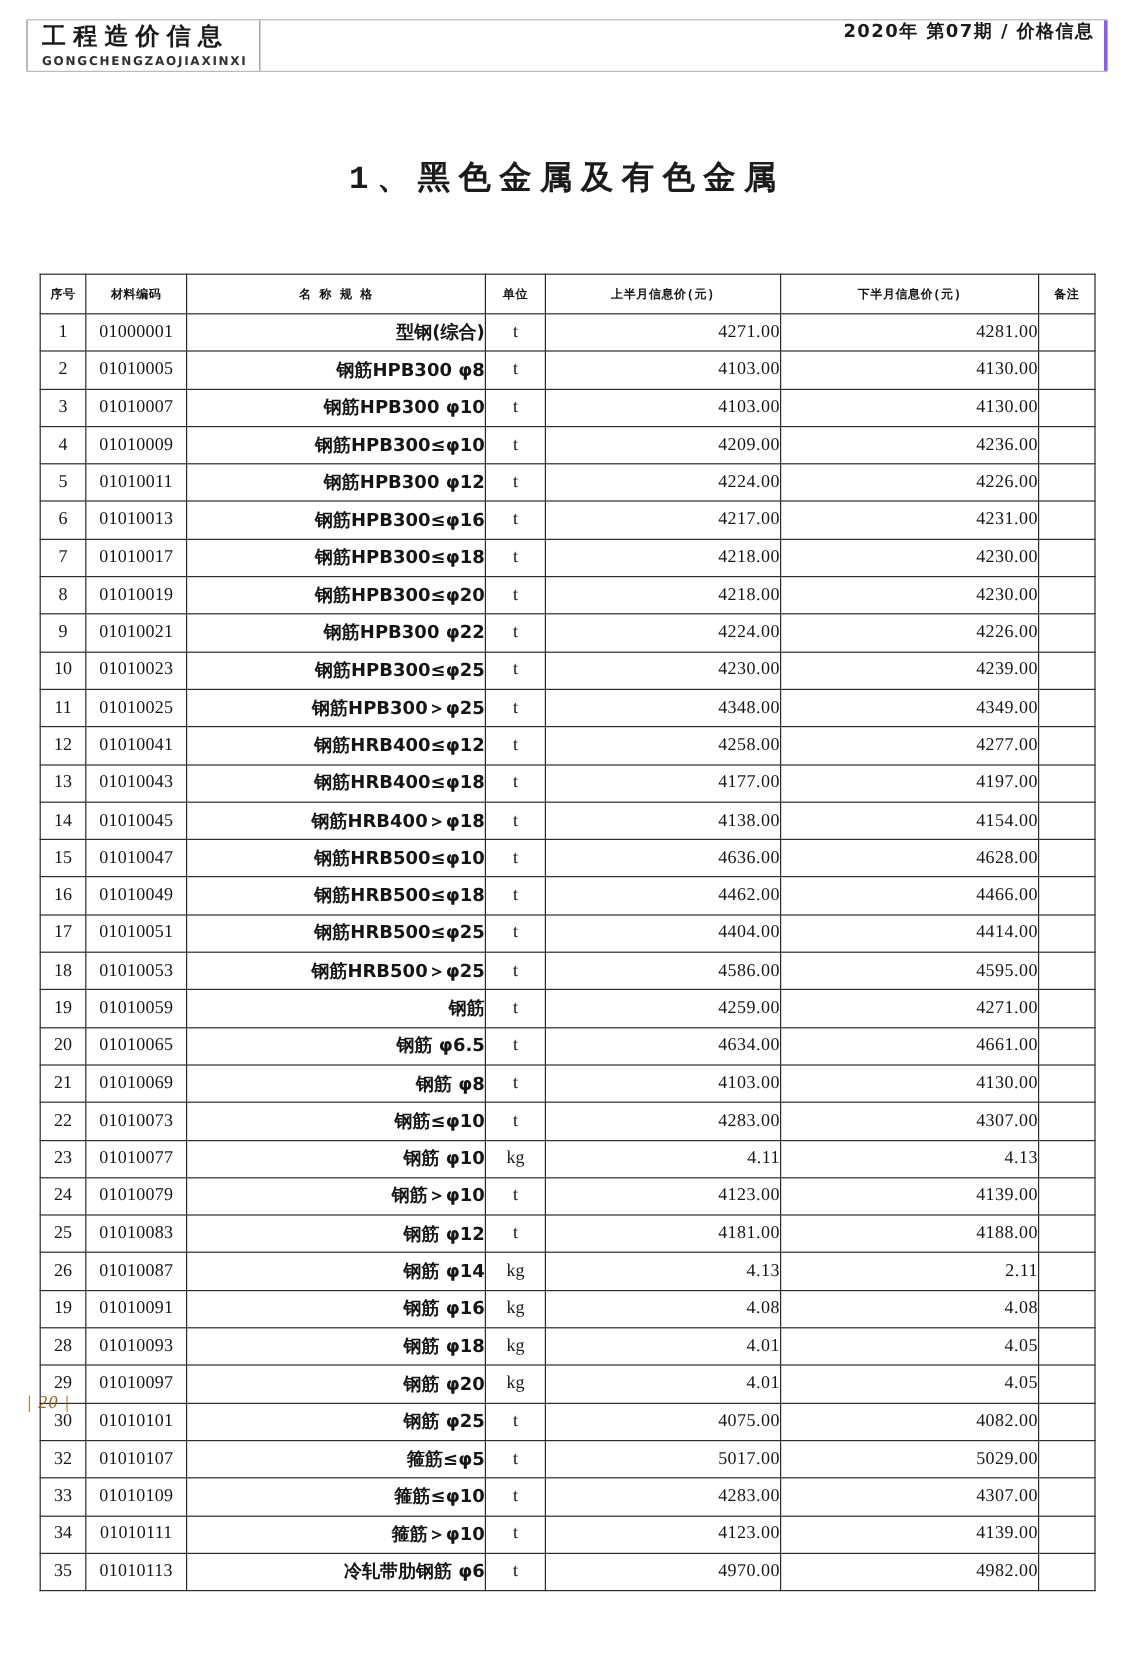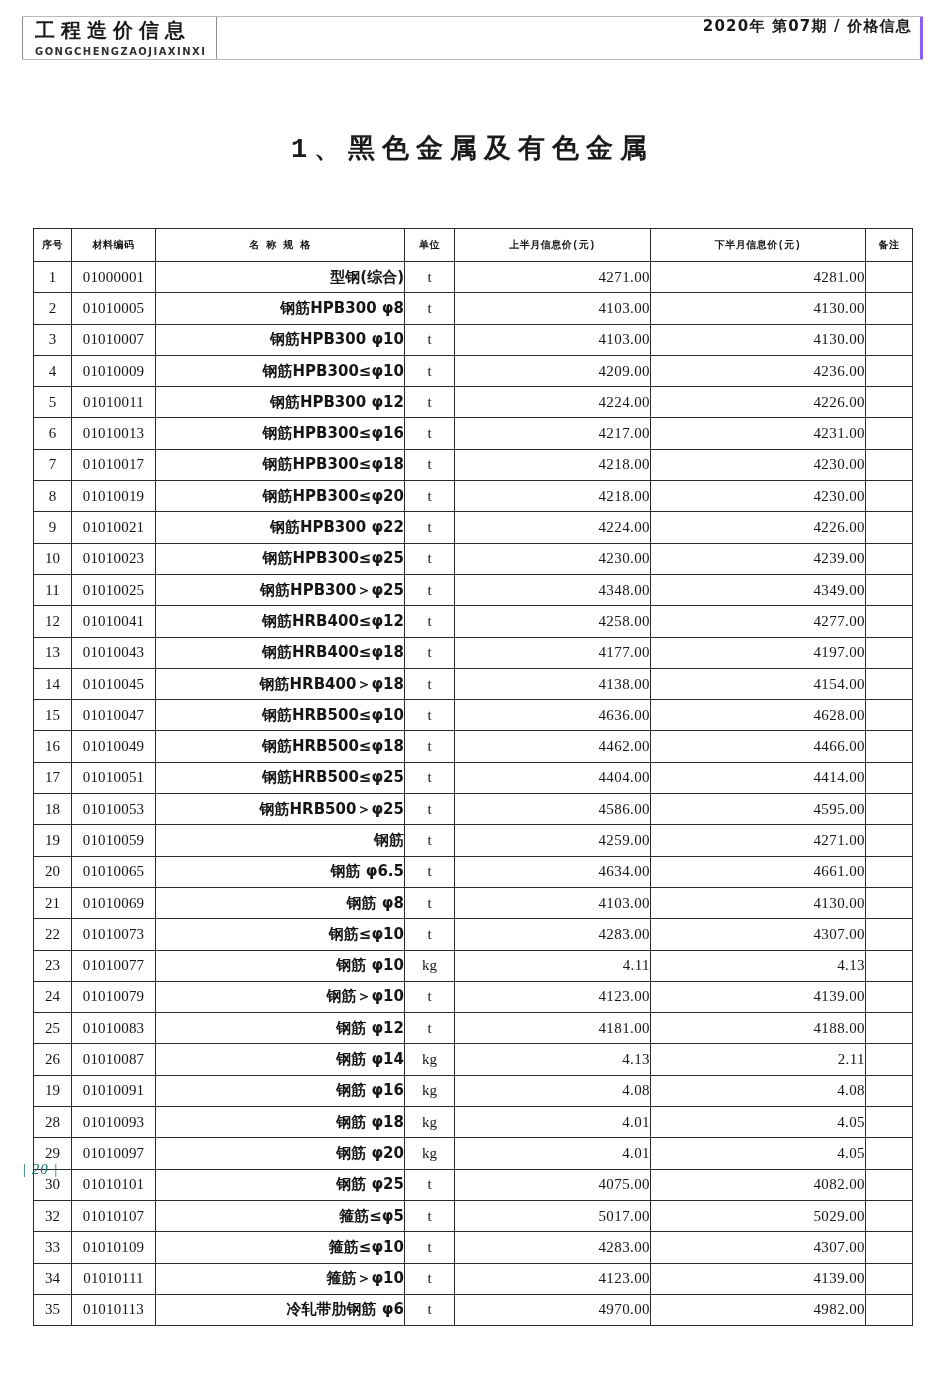--- a/index.html
+++ b/index.html
@@ -154,21 +154,21 @@
   td.note { text-align: center; }
 
   
   .footer {
     position: absolute;
     left: 22px;
     bottom: 16px;
     font-family: "Liberation Serif","DejaVu Serif",serif;
     font-style: italic;
     font-size: 15px;
-    color: #0f766e;
+    color: #a16207;
     letter-spacing: 1px;
   }
 </style>
 </head>
 <body>
 
 <div class="page">
 
   <div class="masthead">
     <div class="masthead-left">

